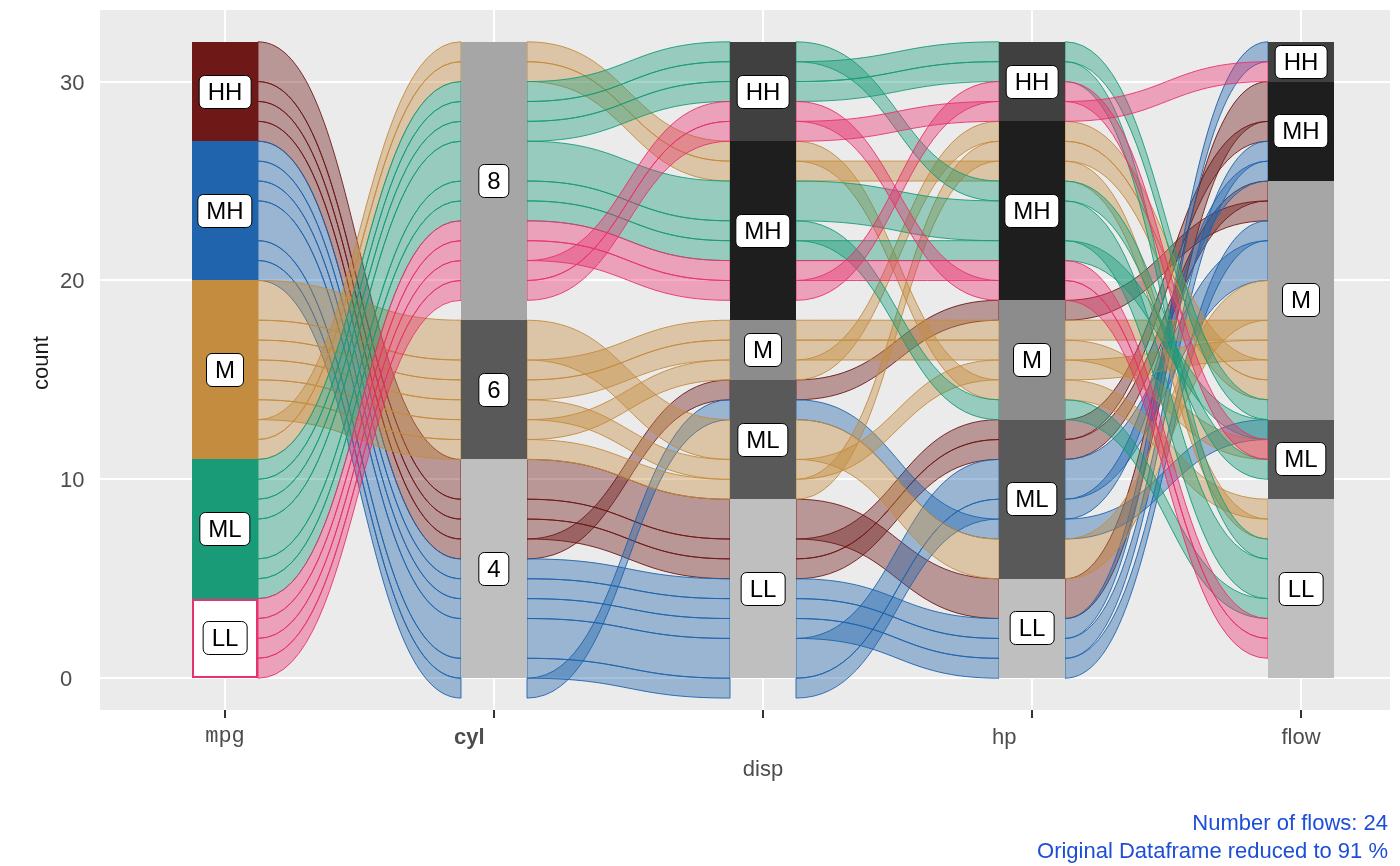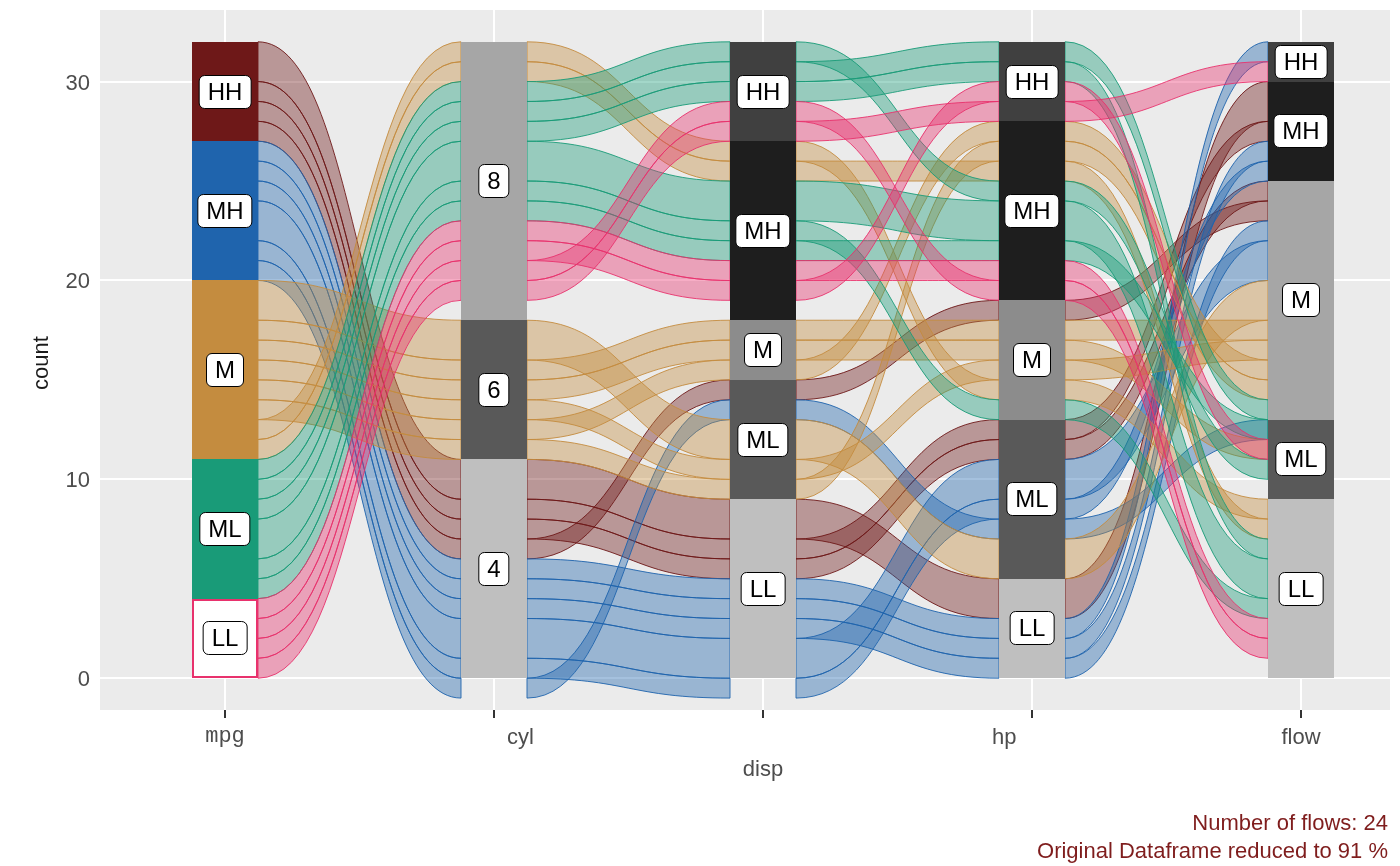--- a/index.html
+++ b/index.html
@@ -27,21 +27,21 @@
   position: absolute;
   background: #fff;
 }
 .gridline.h { height: 2px; width: 100%; left: 0; }
 .gridline.v { width: 2px; height: 100%; top: 0; }
 .ytick-label, .xtick-label {
   position: absolute;
   color: #4d4d4d;
   font-size: 22px;
 }
-.ytick-label { text-align: right; }
+.ytick-label { text-align: left; }
 .ylabel {
   position: absolute;
   color: #1a1a1a;
   font-size: 22px;
   transform: rotate(-90deg);
   transform-origin: left top;
 }
 .tick-mark {
   position: absolute;
   background: #333;
@@ -67,21 +67,21 @@
   left: 0;
   top: 0;
   pointer-events: none;
 }
 #caption {
   position: absolute;
   right: 12px;
   bottom: 2px;
   text-align: right;
   font-size: 22px;
-  color: #7f1d1d;
+  color: #1d4ed8;
   line-height: 1.25;
 }
 </style>
 </head>
 <body>
 
 <div id="chart-wrap">
   <div id="plot-panel" style="left: 100px; top: 10px; width: 1290px; height: 700px;">
       <div class="gridline h" style="top: 667.182px;"></div>
       <div class="gridline h" style="top: 468.318px;"></div>
@@ -595,21 +595,21 @@
       <div class="strat-label" style="left: 1301px; top: 61.7045px;">HH</div>
     </div>
   <div id="axes-layer">
       <div class="ytick-label" style="left: 60px; top: 666.182px; width: 30px;">0</div>
       <div class="ytick-label" style="left: 60px; top: 467.318px; width: 30px;">10</div>
       <div class="ytick-label" style="left: 60px; top: 268.455px; width: 30px;">20</div>
       <div class="ytick-label" style="left: 60px; top: 69.5909px; width: 30px;">30</div>
       <div class="tick-mark" style="left: 224px; top: 710px; width: 2px; height: 8px;"></div>
       <div class="xtick-label" style="left: 185px; width: 80px; text-align: center; top: 724px; font-family: Liberation Mono, monospace;">mpg</div>
       <div class="tick-mark" style="left: 493px; top: 710px; width: 2px; height: 8px;"></div>
-      <div class="xtick-label" style="left: 454px; width: 80px; text-align: right; top: 724px;">cyl</div>
+      <div class="xtick-label" style="left: 454px; width: 80px; text-align: left; top: 724px; font-weight: bold;">cyl</div>
       <div class="tick-mark" style="left: 762px; top: 710px; width: 2px; height: 8px;"></div>
       <div class="xtick-label" style="left: 723px; width: 80px; text-align: center; top: 724px; margin-top: 32px;">disp</div>
       <div class="tick-mark" style="left: 1031px; top: 710px; width: 2px; height: 8px;"></div>
       <div class="xtick-label" style="left: 992px; width: 80px; top: 724px;">hp</div>
       <div class="tick-mark" style="left: 1300px; top: 710px; width: 2px; height: 8px;"></div>
       <div class="xtick-label" style="left: 1261px; width: 80px; text-align: center; top: 724px;">flow</div>
     </div>
   <div class="ylabel" id="ylabel" style="left: 28px; top: 390px;">count</div>
 </div>
 

